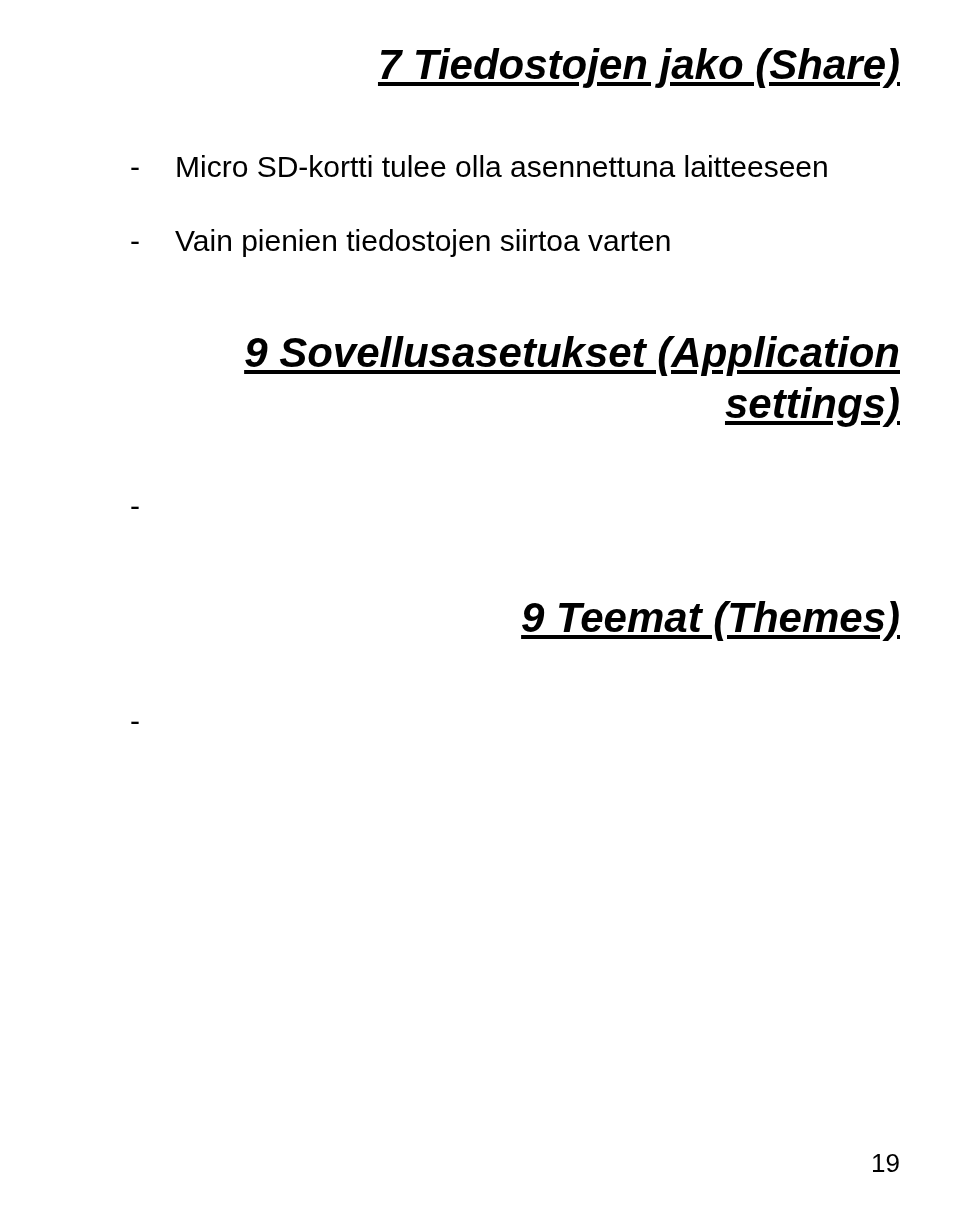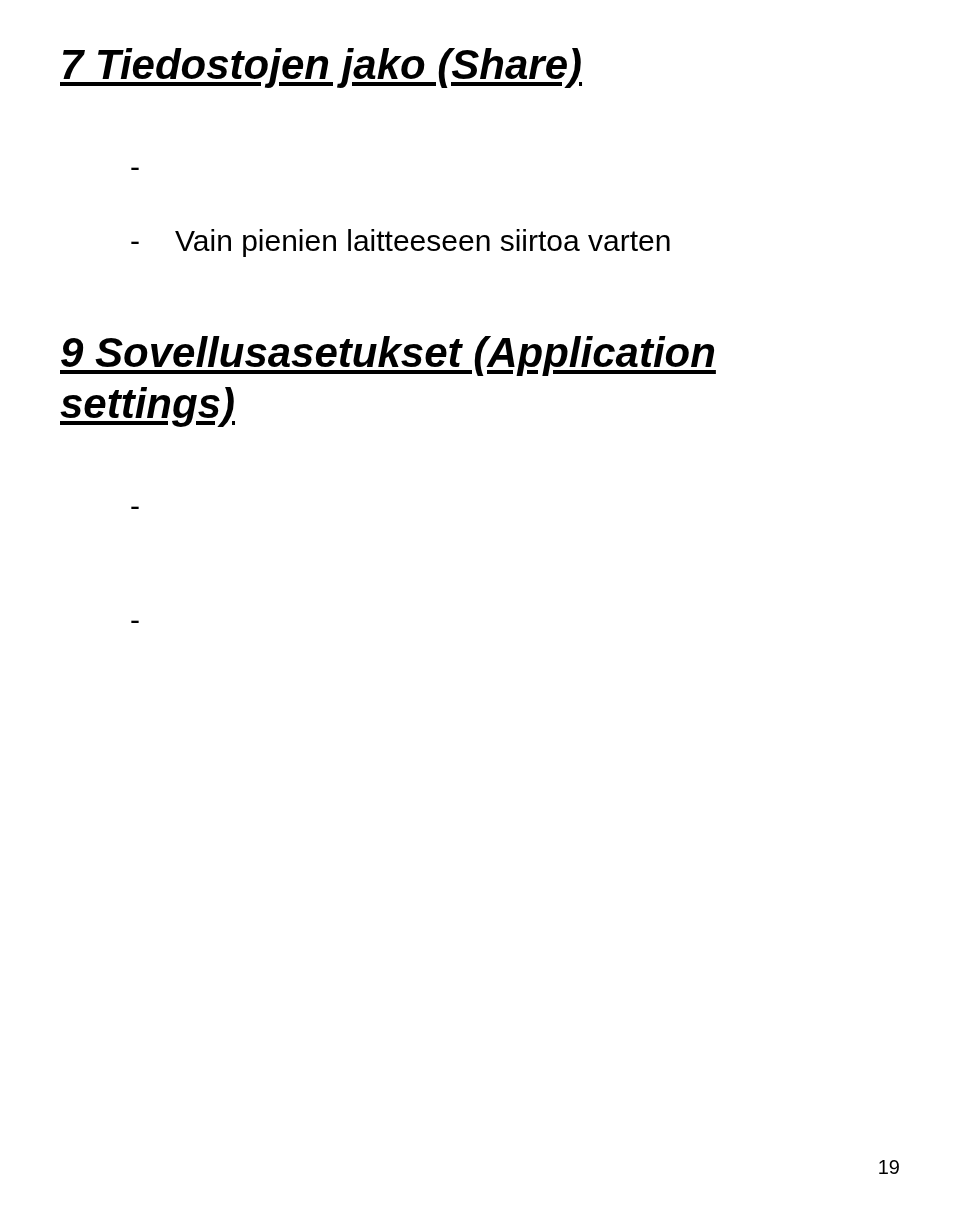--- a/index.html
+++ b/index.html
@@ -16,20 +16,21 @@
       padding: 40px 60px;
       position: relative;
     }
     h1 {
       font-size: 42px;
       font-weight: bold;
       font-style: italic;
       text-decoration: underline;
       margin-bottom: 50px;
       line-height: 1.2;
+      text-align: right;
     }
     .bullet-list {
       margin-bottom: 60px;
     }
     .bullet-item {
       display: flex;
       align-items: flex-start;
       margin-bottom: 20px;
       line-height: 1.8;
     }
@@ -40,52 +41,54 @@
       flex-shrink: 0;
     }
     .bullet-text {
       font-size: 30px;
       line-height: 1.8;
     }
     .page-number {
       position: absolute;
       bottom: 30px;
       right: 60px;
-      font-size: 20px;
+      font-size: 26px;
     }
     .section {
       margin-bottom: 40px;
     }
   </style>
 </head>
 <body>
 
 <div class="section">
   <h1>7 Tiedostojen jako (Share)</h1>
   <div class="bullet-list">
     <div class="bullet-item">
       <span class="bullet-marker">-</span>
+      <span class="bullet-text">Micro SD-kortti tulee olla asennettuna laitteeseen</span>
     </div>
     <div class="bullet-item">
       <span class="bullet-marker">-</span>
-      <span class="bullet-text">Vain pienien laitteeseen siirtoa varten</span>
+      <span class="bullet-text">Vain pienien tiedostojen siirtoa varten</span>
     </div>
   </div>
 </div>
 
 <div class="section">
   <h1>9 Sovellusasetukset (Application settings)</h1>
   <div class="bullet-list">
     <div class="bullet-item">
       <span class="bullet-marker">-</span>
     </div>
   </div>
 </div>
 
 <div class="section">
+  <h1>9 Teemat (Themes)</h1>
   <div class="bullet-list">
     <div class="bullet-item">
       <span class="bullet-marker">-</span>
     </div>
   </div>
 </div>
 
 <div class="page-number">19</div>
 
 </body></html>

